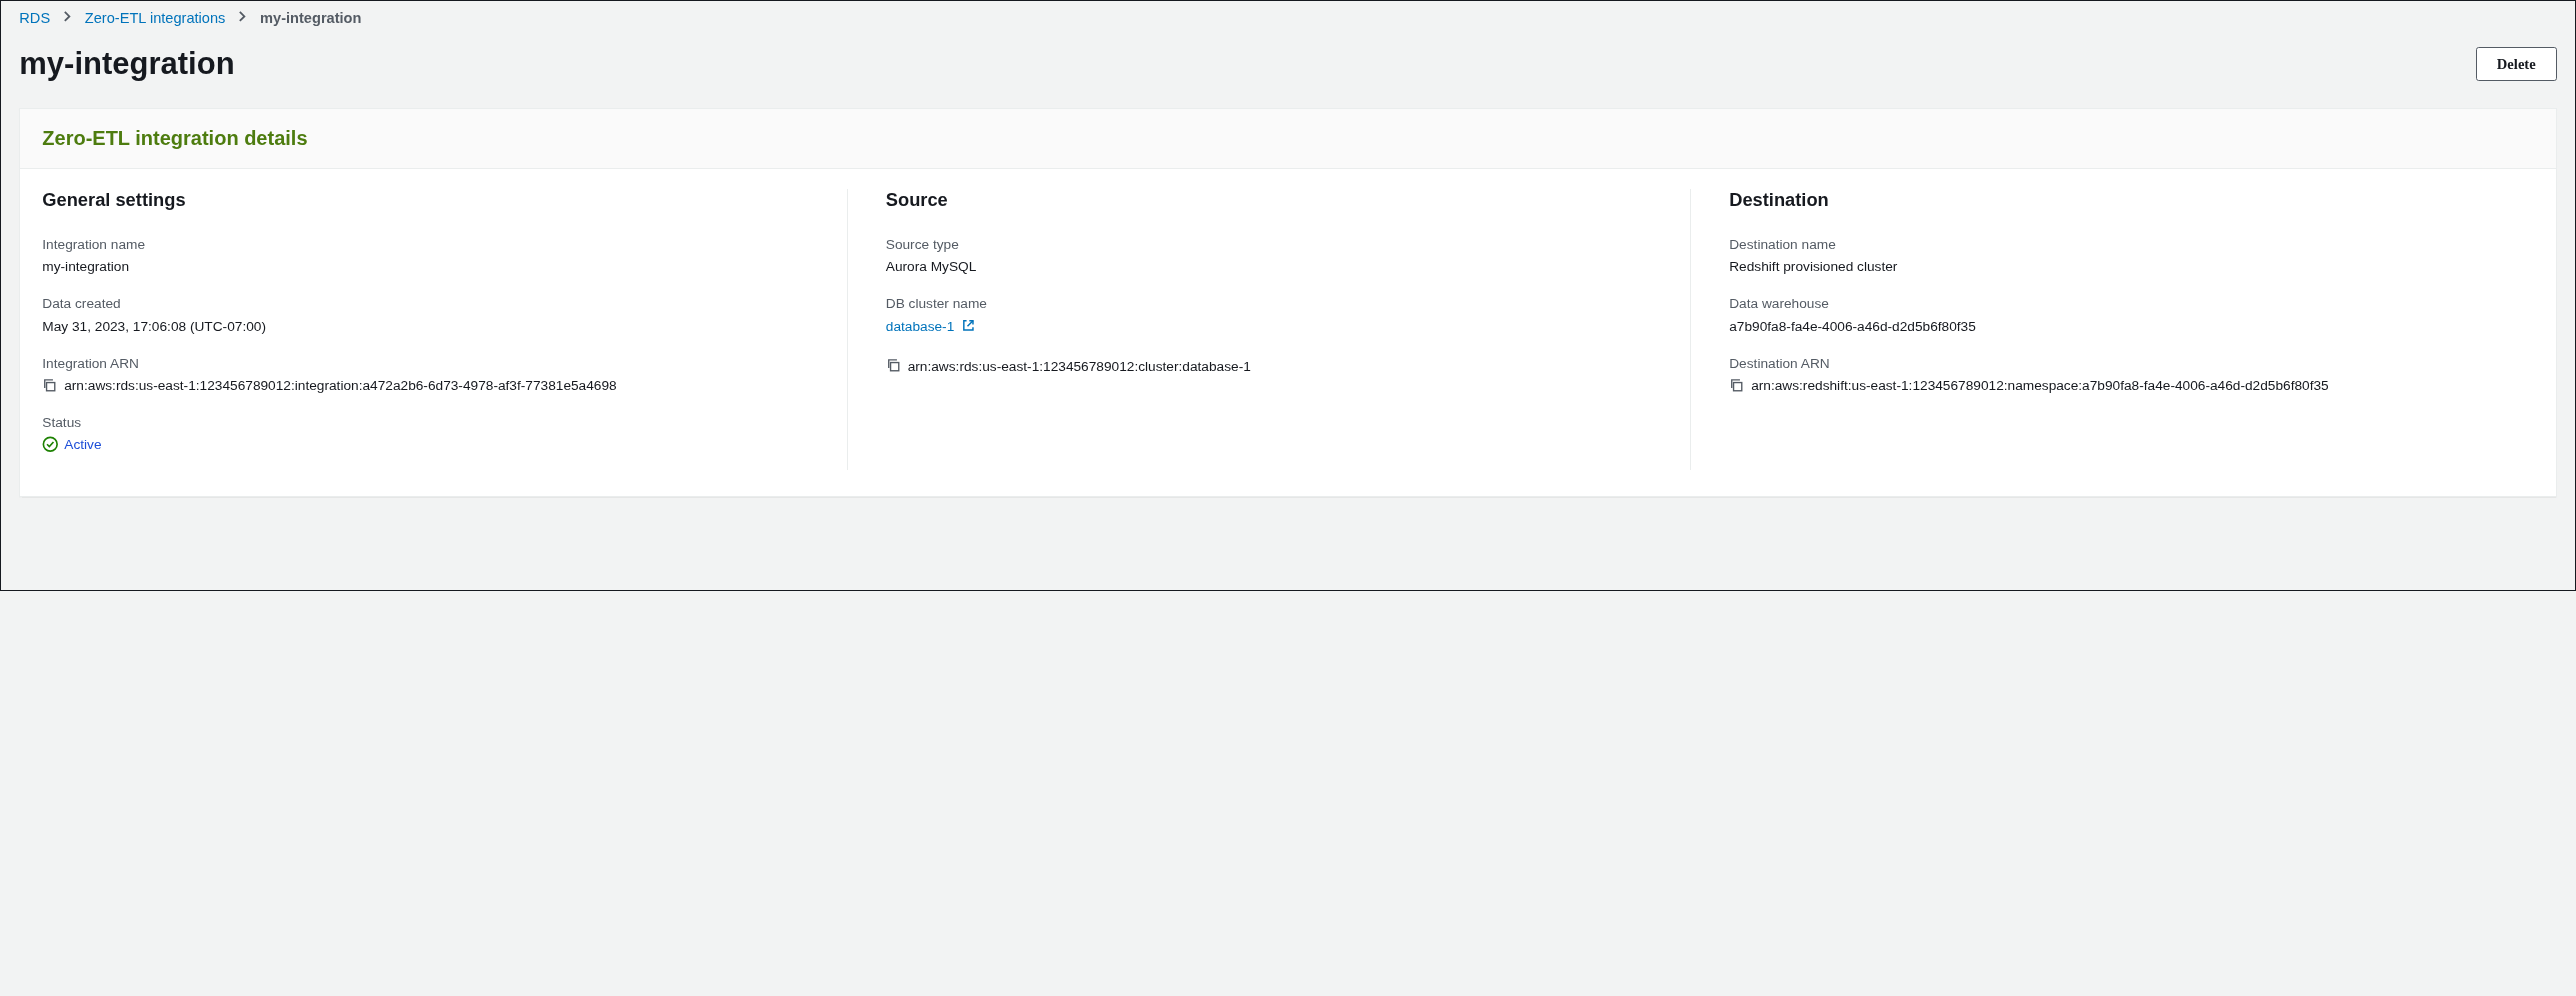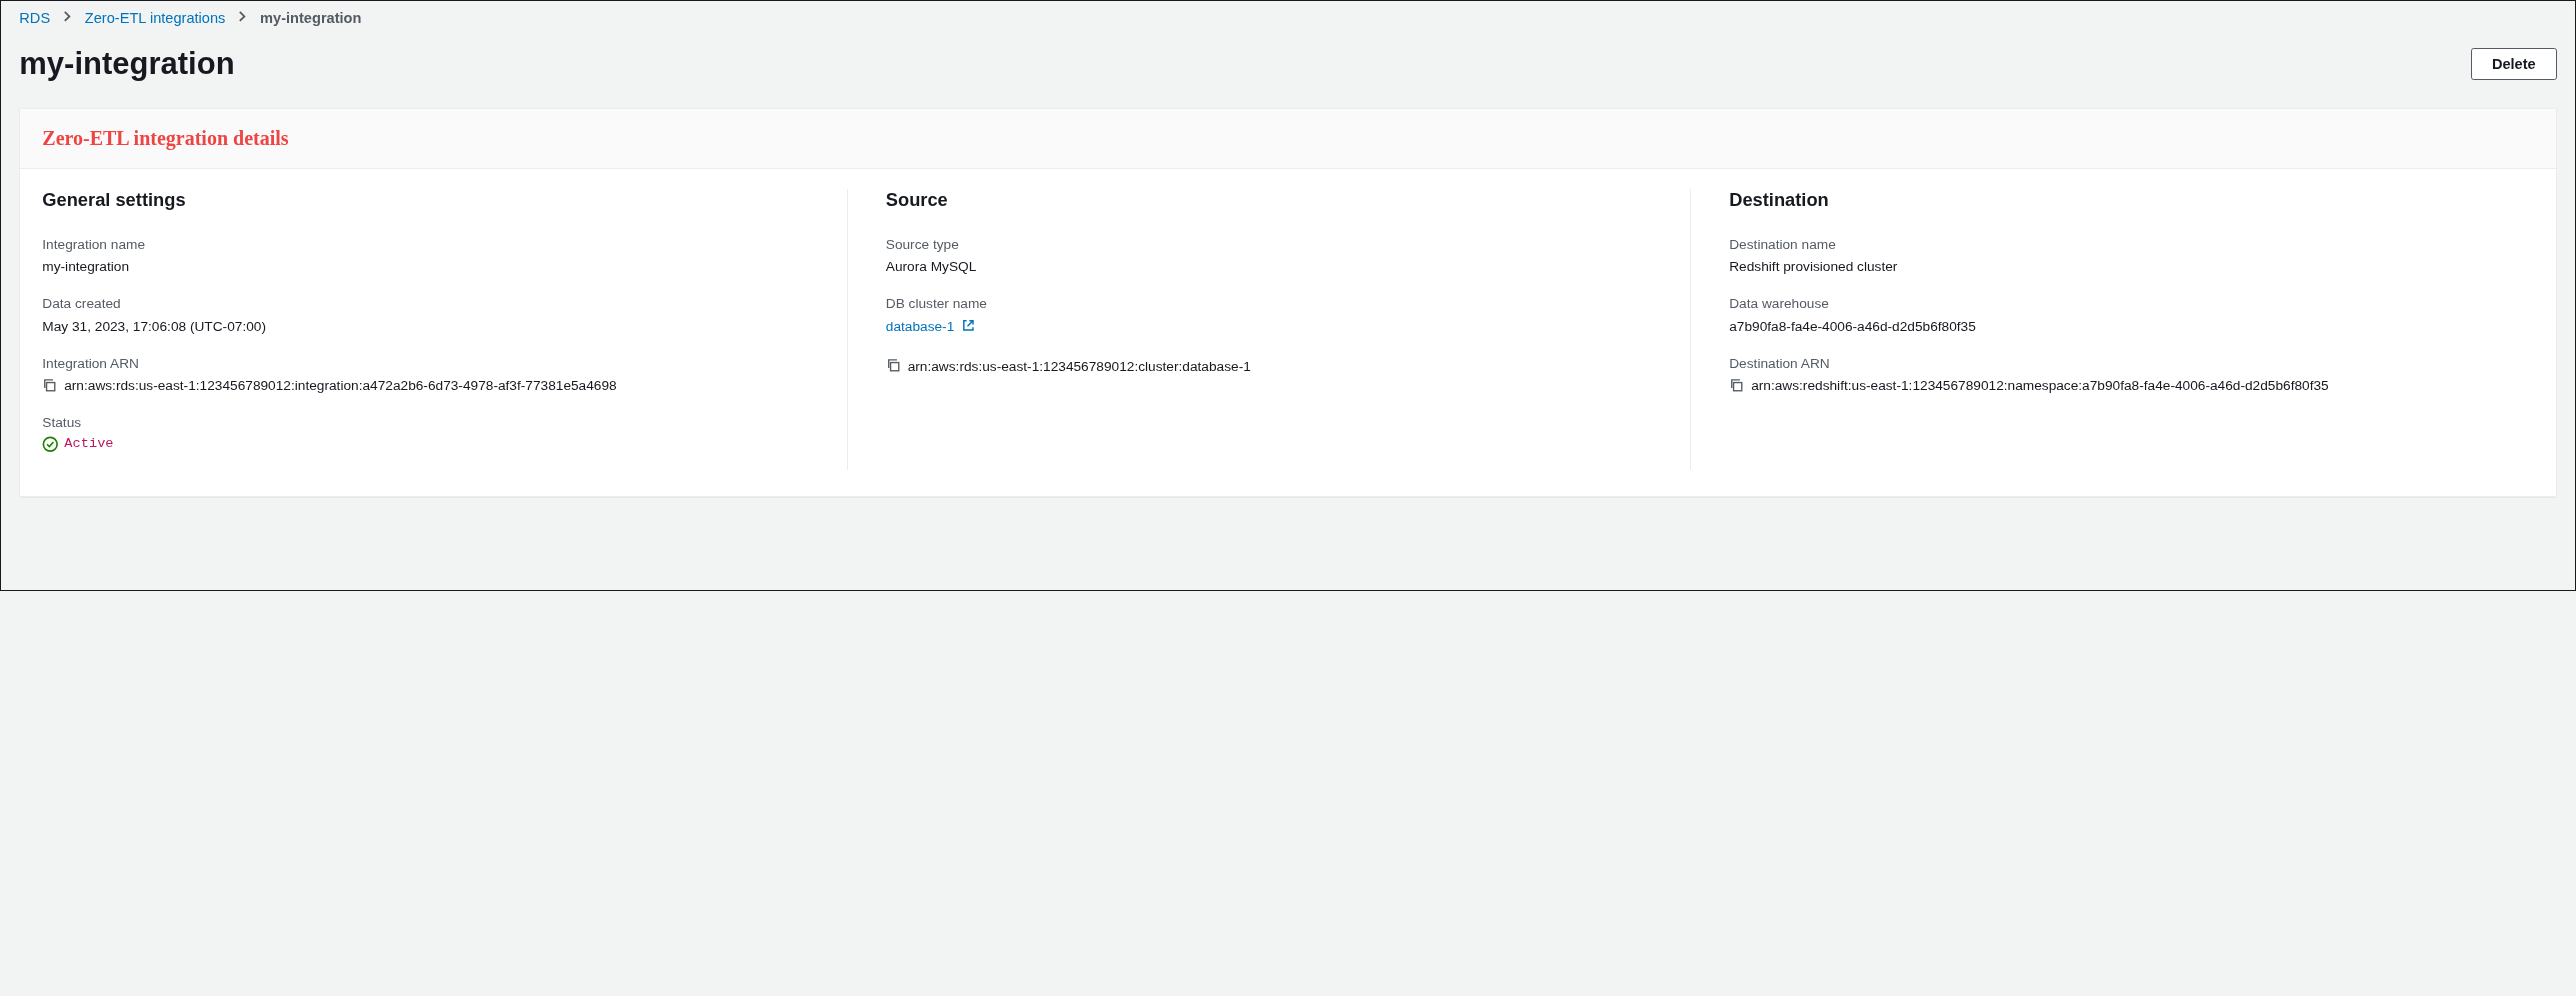--- a/index.html
+++ b/index.html
@@ -51,37 +51,37 @@
     }
     .delete-btn {
       background: #fff;
       border: 0.9px solid #545b64;
       border-radius: 2.7px;
       padding: 7.3px 20px;
       font-size: 14.6px;
       font-weight: 700;
       color: #16191f;
       cursor: pointer;
+      font-family: Liberation Serif, serif;
     }
     .card {
       background: #fff;
       border: 0.9px solid #eaeded;
       margin: 0 16.5px 16.5px 16.5px;
       box-shadow: 0 0.9px 0.9px rgba(0,0,0,0.05);
     }
     .card-header {
       padding: 18.3px 22px;
       border-bottom: 0.9px solid #eaeded;
       background: #fafafa;
     }
     .card-title {
       font-size: 20px;
       font-weight: 700;
-      color: #ef4444;
-      font-family: Liberation Serif, serif;
+      color: #4d7c0f;
     }
     .card-body {
       display: flex;
       padding: 20px 22px 25.6px 22px;
     }
     .col {
       flex: 1;
       padding-right: 22px;
     }
     .col + .col {
@@ -130,25 +130,24 @@
     }
     .ext-link-icon {
       width: 12.8px;
       height: 12.8px;
       margin-left: 3.7px;
       vertical-align: -0.9px;
       color: #0073bb;
     }
     .status-row {
       display: flex;
-      align-items: flex-start;
+      align-items: flex-end;
       gap: 5.5px;
-      color: #be185d;
+      color: #1d4ed8;
       font-size: 13.7px;
-      font-family: Liberation Mono, monospace;
     }
     .status-icon {
       width: 16.5px;
       height: 16.5px;
       color: #1d8102;
     }
   </style>
 </head>
 <body>
 

